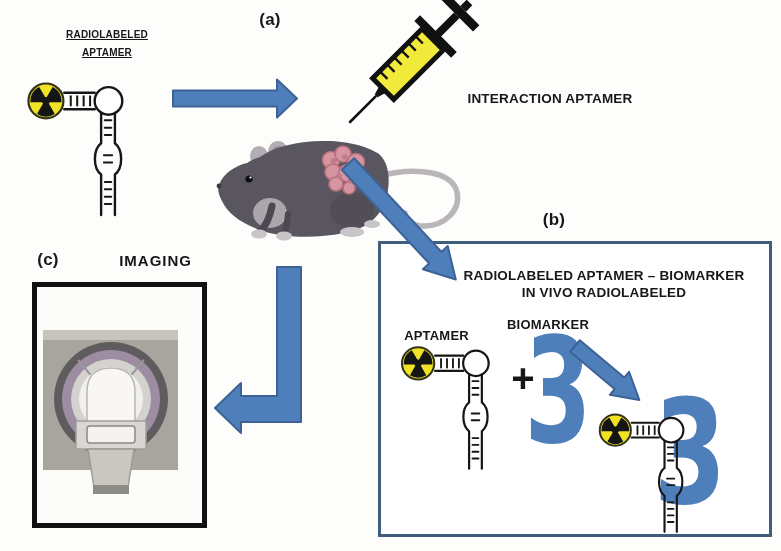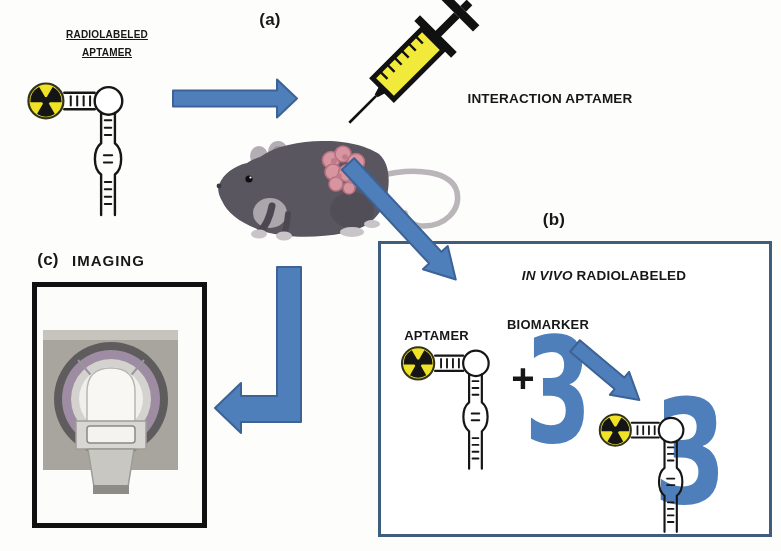--- a/index.html
+++ b/index.html
@@ -5,21 +5,21 @@
   html,body{margin:0;padding:0;background:#ffffff;}
   .stage{
     position:relative;width:781px;height:551px;background:#fdfdfc;overflow:hidden;
     font-family:"Liberation Sans",sans-serif;
   }
   .stage svg{position:absolute;left:0;top:0;}
   .lbl{
     position:absolute;font-weight:bold;color:#171717;text-align:center;
     line-height:1.15;letter-spacing:0.2px;white-space:nowrap;
   }
-  .it{font-style:italic;}
+  .it{}
 </style>
 </head>
 <body>
 
 <div class="stage">
 
   <svg width="781" height="551" viewBox="0 0 781 551">
     <defs>
       <path id="wedge" d="M2.3,3.9 L7.8,13.5 A15.6,15.6 0 0 1 -7.8,13.5 L-2.3,3.9 A4.5,4.5 0 0 0 2.3,3.9 Z"></path>
       <g id="radsym">
@@ -162,26 +162,27 @@
     <div>APTAMER</div>
   </div>
 
   <div class="lbl" style="left:390px;top:91px;width:320px;font-size:13.5px;line-height:15.5px;">
     <div>INTERACTION APTAMER</div>
   </div>
 
   <div class="lbl" style="left:534px;top:210px;width:40px;font-size:17px;">(b)</div>
 
   <div class="lbl" style="left:444px;top:267px;width:320px;font-size:13.5px;line-height:17px;">
+    <div>RADIOLABELED APTAMER – BIOMARKER</div>
     <div><span class="it">IN VIVO</span><span> RADIOLABELED</span></div>
   </div>
 
   <div class="lbl" style="left:394px;top:329px;width:85px;font-size:13px;">APTAMER</div>
 
   <div class="lbl" style="left:498px;top:318px;width:100px;font-size:13px;">BIOMARKER</div>
 
   <div class="lbl" style="left:502px;top:358px;width:42px;font-size:40px;line-height:40px;">+</div>
 
   <div class="lbl" style="left:28px;top:250px;width:40px;font-size:17px;">(c)</div>
 
-  <div class="lbl" style="left:72px;top:252px;width:120px;font-size:15px;text-align:left;letter-spacing:1px;">IMAGING</div>
+  <div class="lbl" style="left:72px;top:252px;width:120px;font-size:15px;text-align:right;letter-spacing:1px;">IMAGING</div>
 
 </div>
 
 </body></html>

